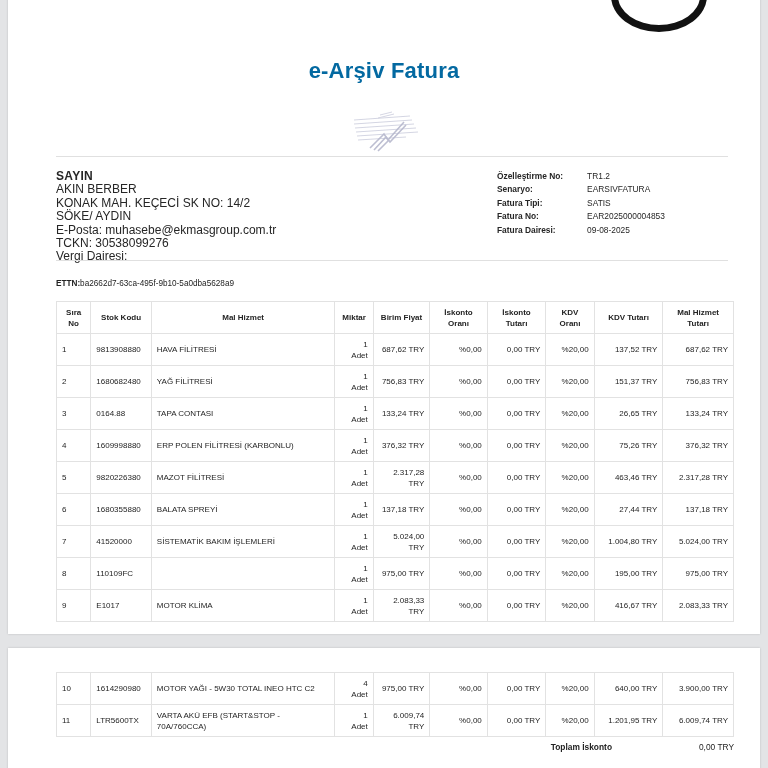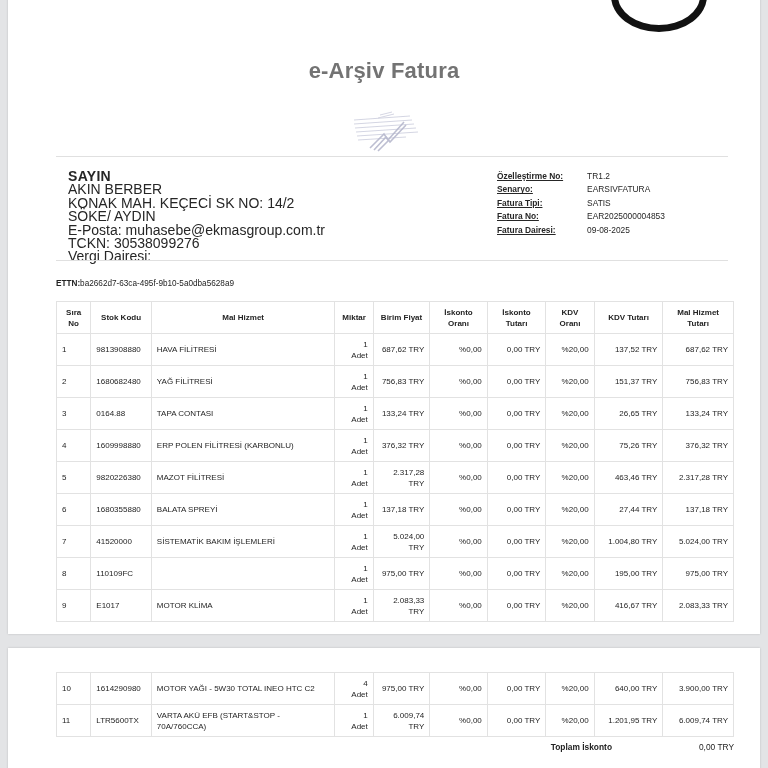--- a/index.html
+++ b/index.html
@@ -40,54 +40,53 @@
     opacity: .45;
   }
 
   
   .doc-title {
     position: absolute;
     left: 0; right: 0; top: 60px;
     text-align: center;
     font-size: 22px;
     font-weight: bold;
-    color: #737373;
+    color: #0369a1;
     letter-spacing: .2px;
   }
 
   .hr {
     position: absolute;
     left: 48px; width: 672px;
     height: 1px;
     background: #e0e0e0;
   }
   #hr-top   { top: 158px; }
   #hr-mid   { top: 262px; }
 
   
   .party {
     position: absolute;
     left: 48px; top: 172px;
-    font-size: 14px;
+    font-size: 12px;
     color: #262626;
     line-height: 13.4px;
-    margin-left: 12px;
   }
   .party .lbl { font-weight: bold; letter-spacing: .3px; }
 
   .meta {
     position: absolute;
     left: 489px; top: 172px;
     font-size: 8.4px;
     color: #262626;
     line-height: 13.4px;
   }
   .meta table { border-collapse: collapse; }
   .meta td { padding: 0; vertical-align: top; font-size: 8.4px; line-height: 13.4px; }
-  .meta td.k { font-weight: bold; padding-right: 24px; white-space: nowrap; text-decoration: underline; }
+  .meta td.k { font-weight: bold; padding-right: 24px; white-space: nowrap; }
 
   .ettn {
     position: absolute;
     left: 48px; top: 281px;
     font-size: 8.2px;
     color: #232323;
   }
   .ettn b { font-weight: bold; }
 
   

